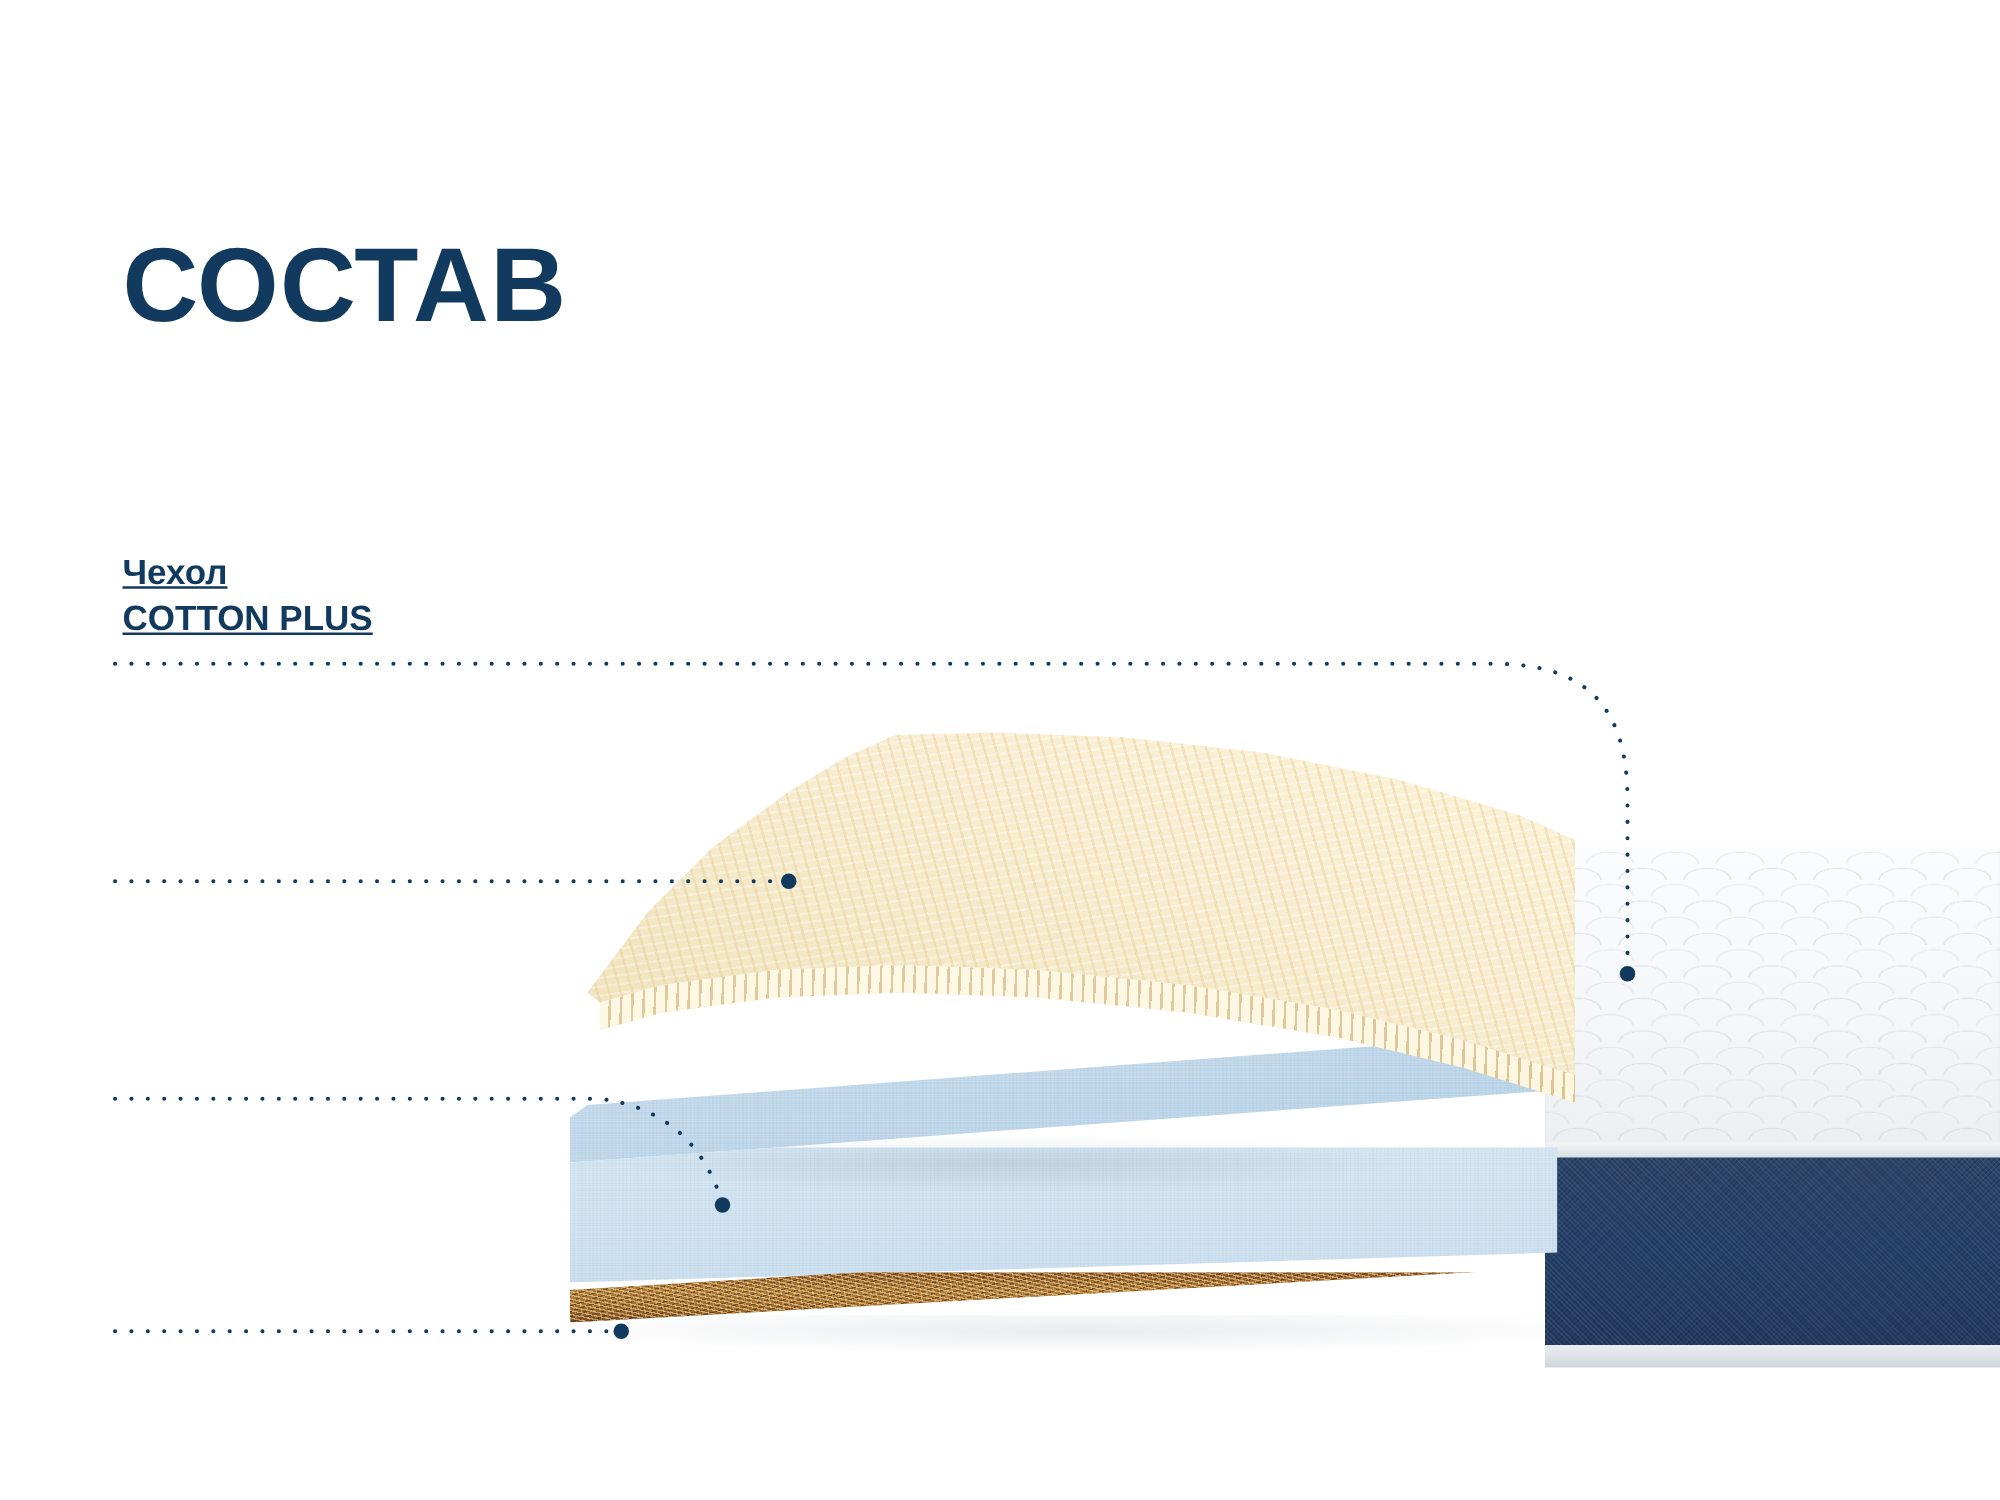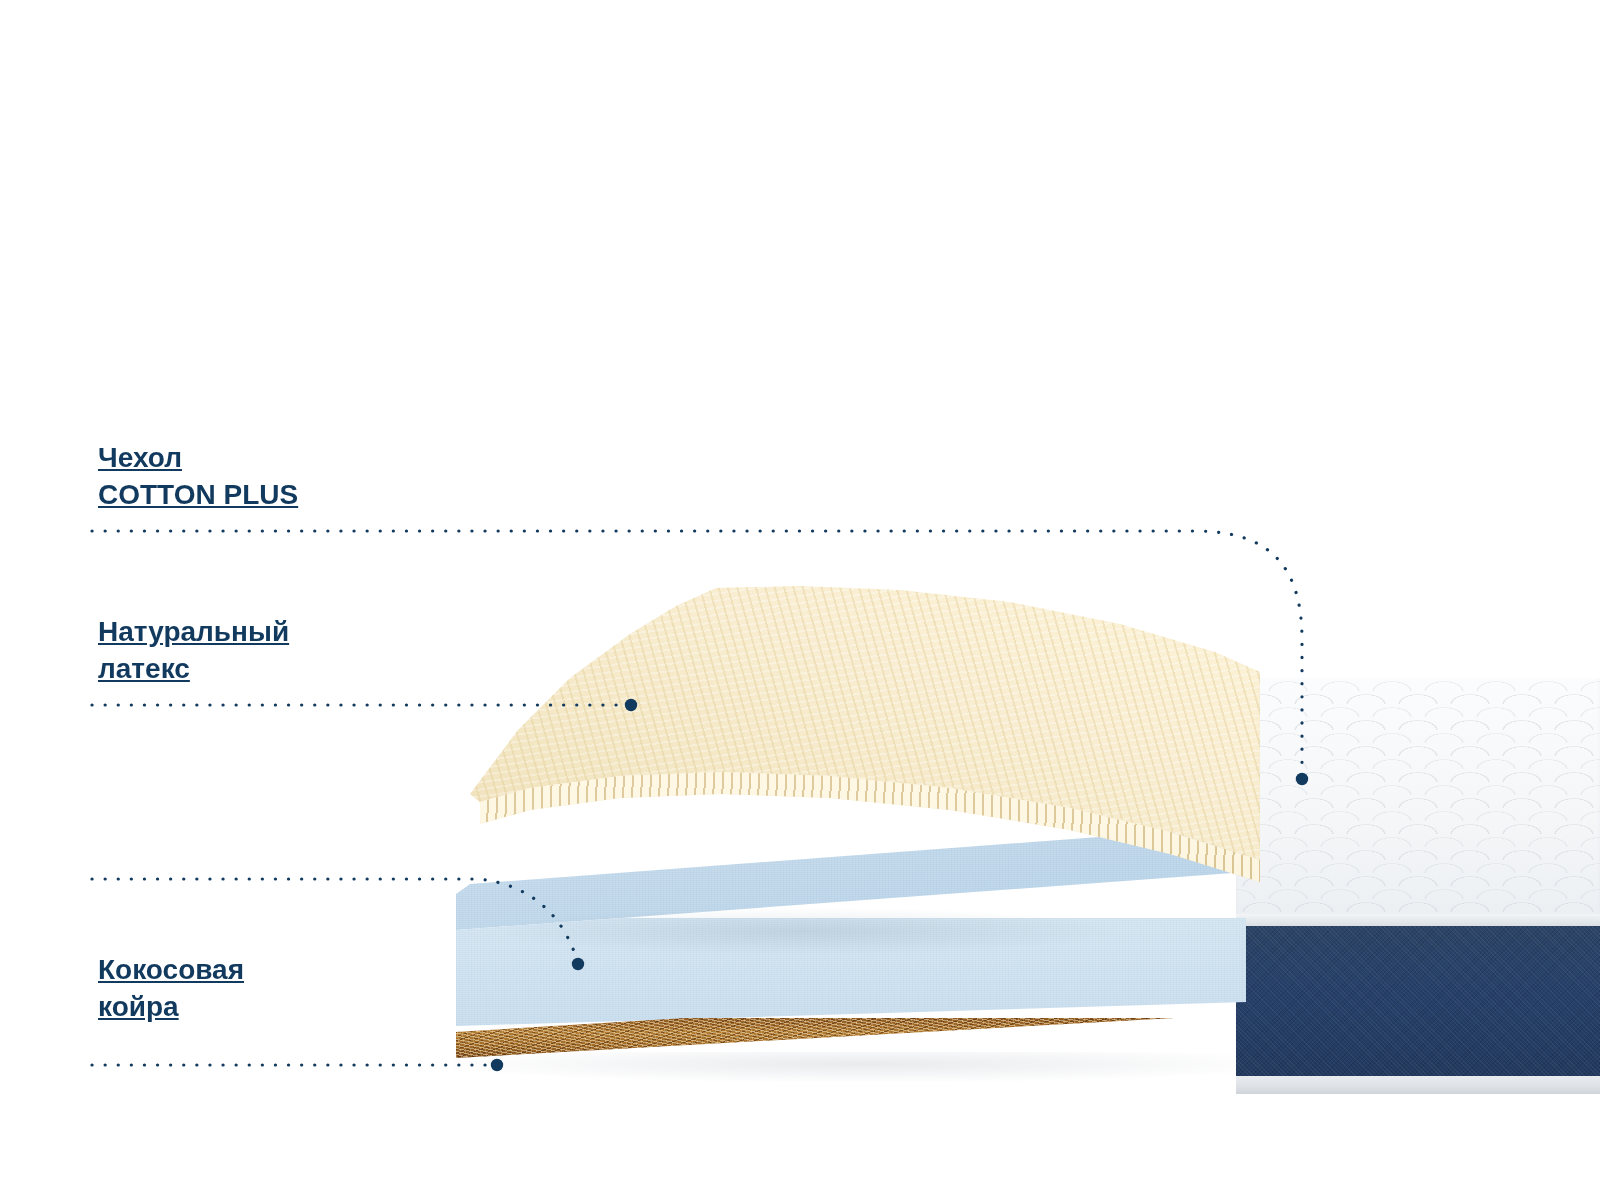--- a/index.html
+++ b/index.html
@@ -195,20 +195,21 @@
     left: 452px; top: 1052px;
     width: 820px; height: 30px;
     background: radial-gradient(ellipse at 50% 40%, rgba(120,130,145,0.16) 0%, rgba(120,130,145,0) 75%);
   }
 </style>
 </head>
 <body>
 
 <div id="stage">
 
+  <div id="page-title">СОСТАВ</div>
 
   <div id="mattress-base">
     <div id="cover-top"></div>
     <div id="cover-top-edge"></div>
     <div id="side-panel">
       
     </div>
     <div id="side-panel-bottom"></div>
   </div>
 
@@ -225,30 +226,22 @@
     <div id="latex-edge"></div>
   </div>
 
   <div class="soft-shadow" id="shadow-latex-on-foam"></div>
 
   <div class="label-block" id="label-cover">
     <span class="l1">Чехол</span>
     <span class="l2">COTTON PLUS</span>
   </div>
 
-  <div class="label-block" id="label-latex">
-    <span class="l1">Натуральный</span>
-    <span class="l2">латекс</span>
-  </div>
-
-
-  <div class="label-block" id="label-coir">
-    <span class="l1">Кокосовая</span>
-    <span class="l2">койра</span>
-  </div>
+
+
 
   <svg id="leaders" viewBox="0 0 1600 1200" xmlns="http://www.w3.org/2000/svg">
     <g fill="none" stroke="#123a5e" stroke-width="3.2" stroke-linecap="round" stroke-dasharray="0.1 13">
 
       <path id="leader-cover" d="M 92 531 L 1195 531 C 1270 531 1302 566 1302 640 L 1302 772"></path>
 
       <path id="leader-latex" d="M 92 705 L 624 705"></path>
 
       <path id="leader-foam" d="M 92 879 L 478 879 C 530 884 562 915 576 957"></path>
 

